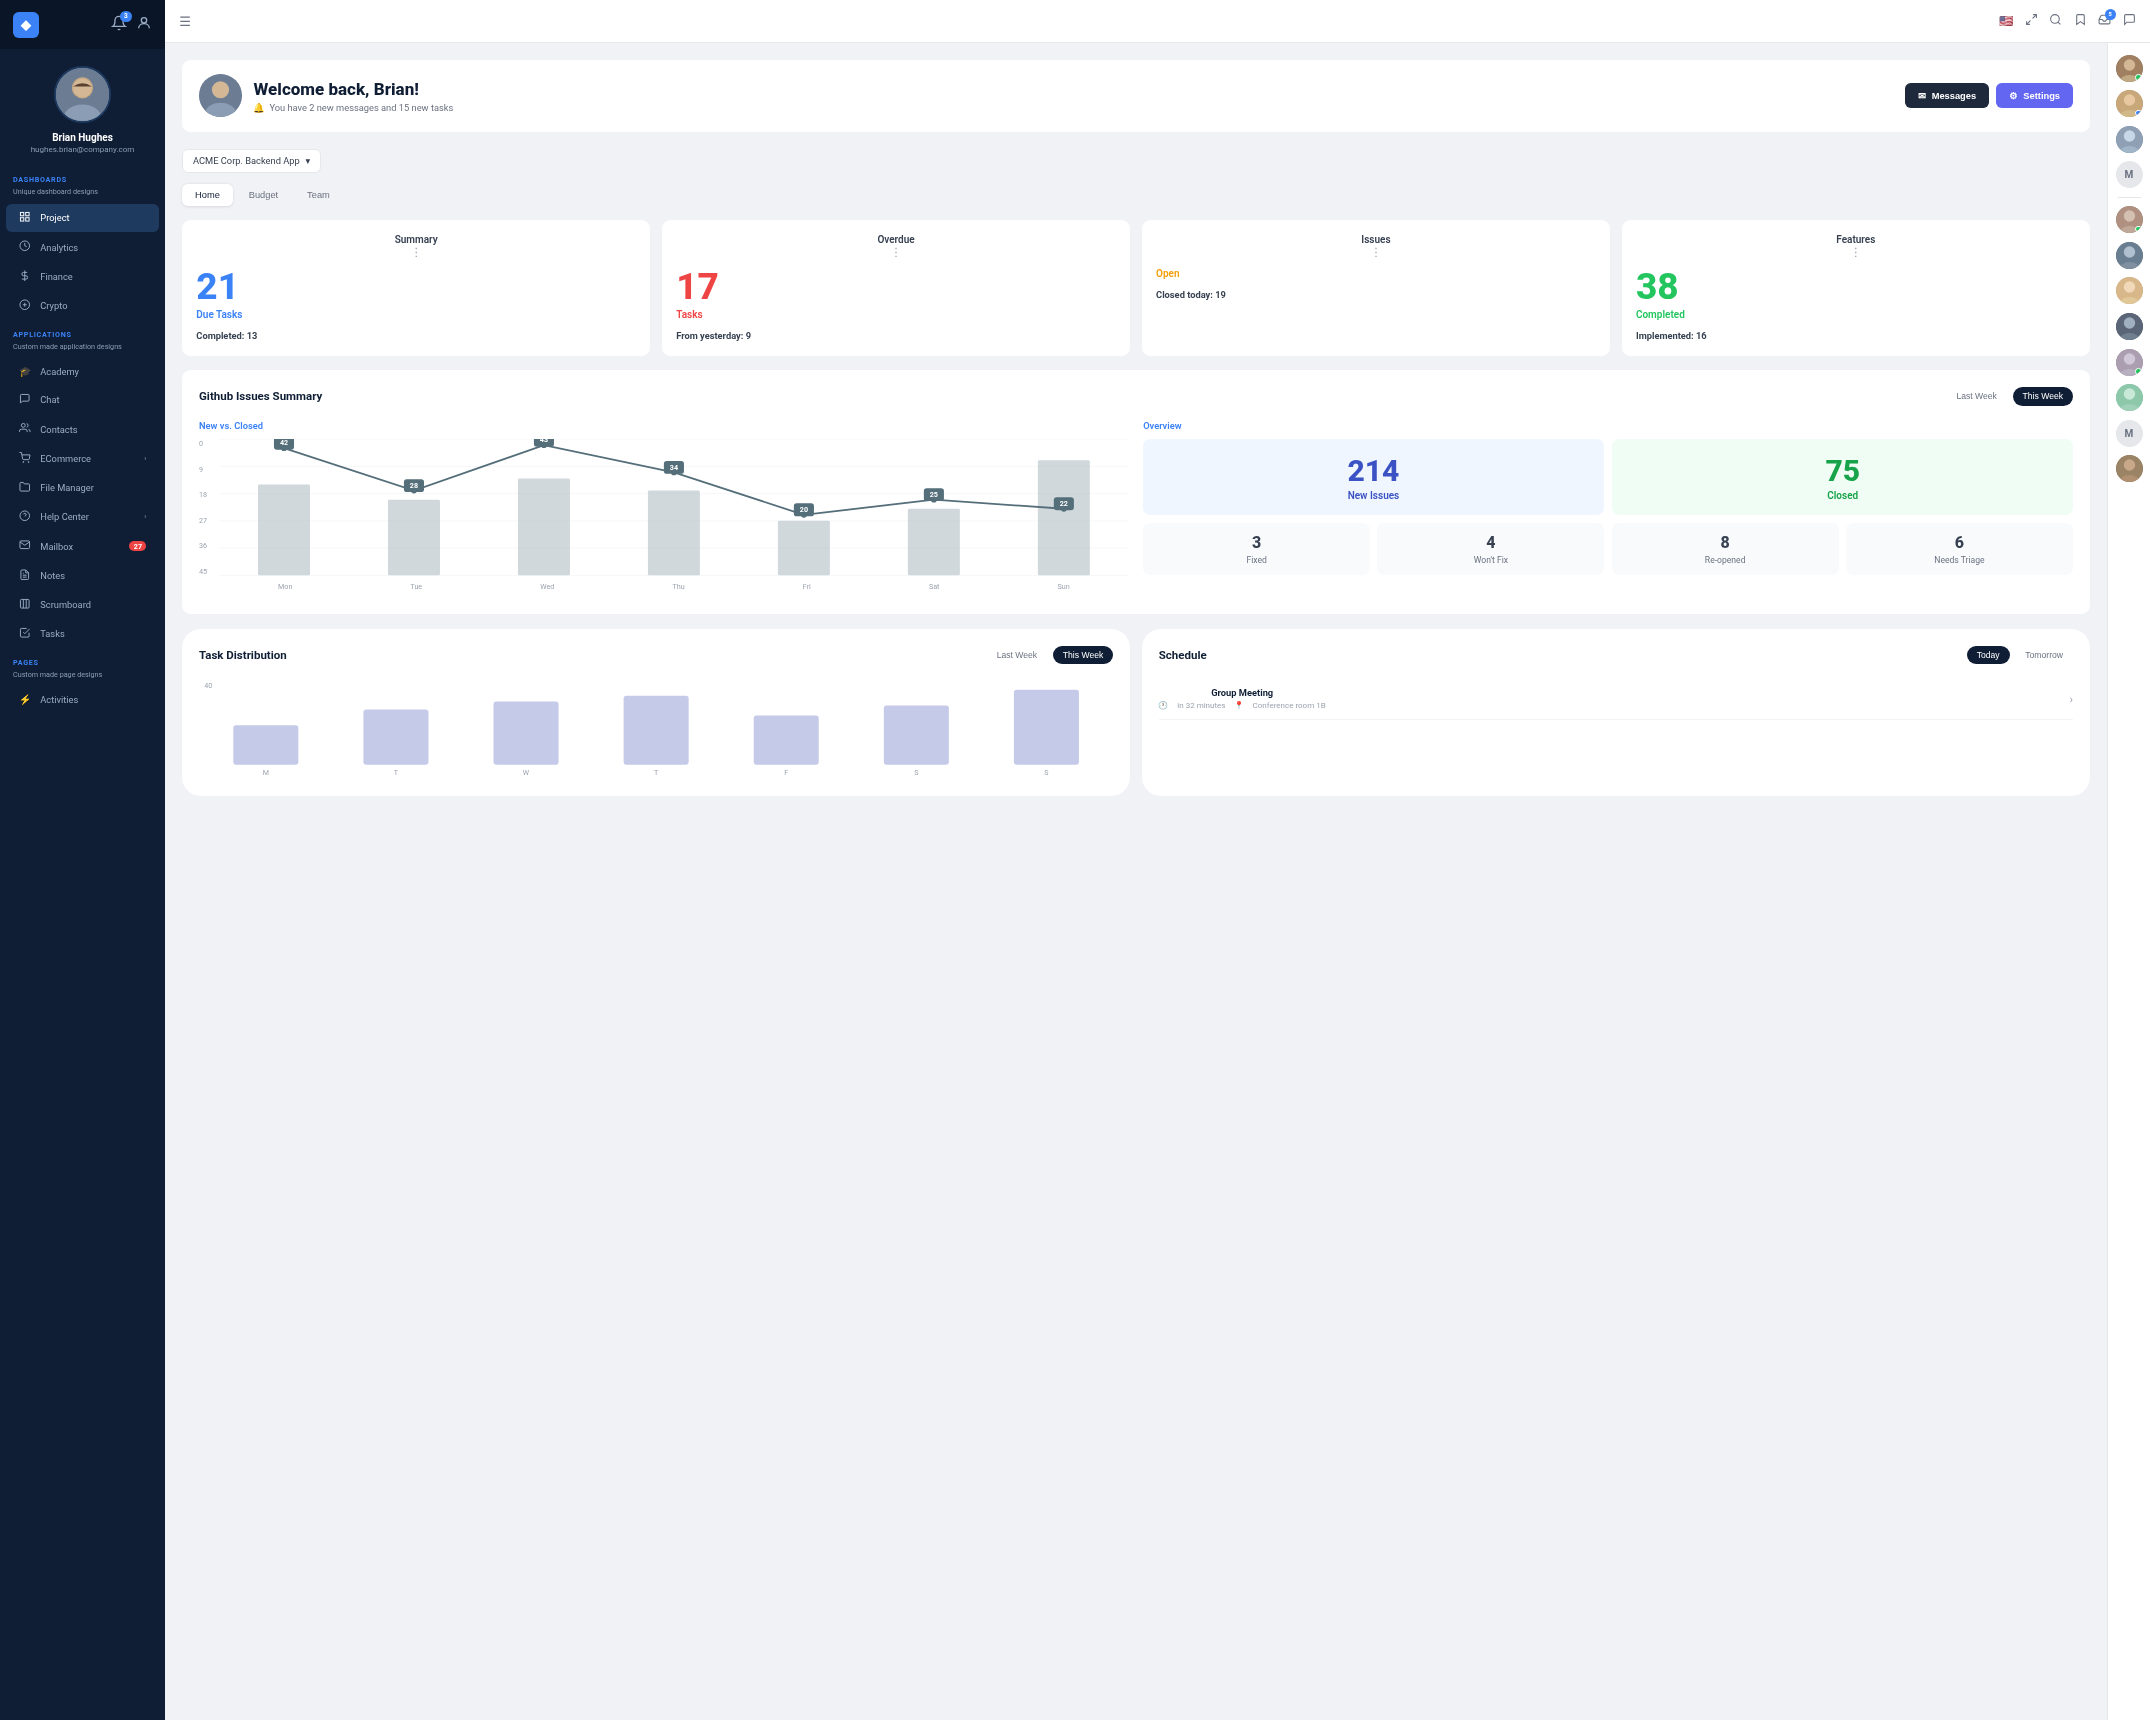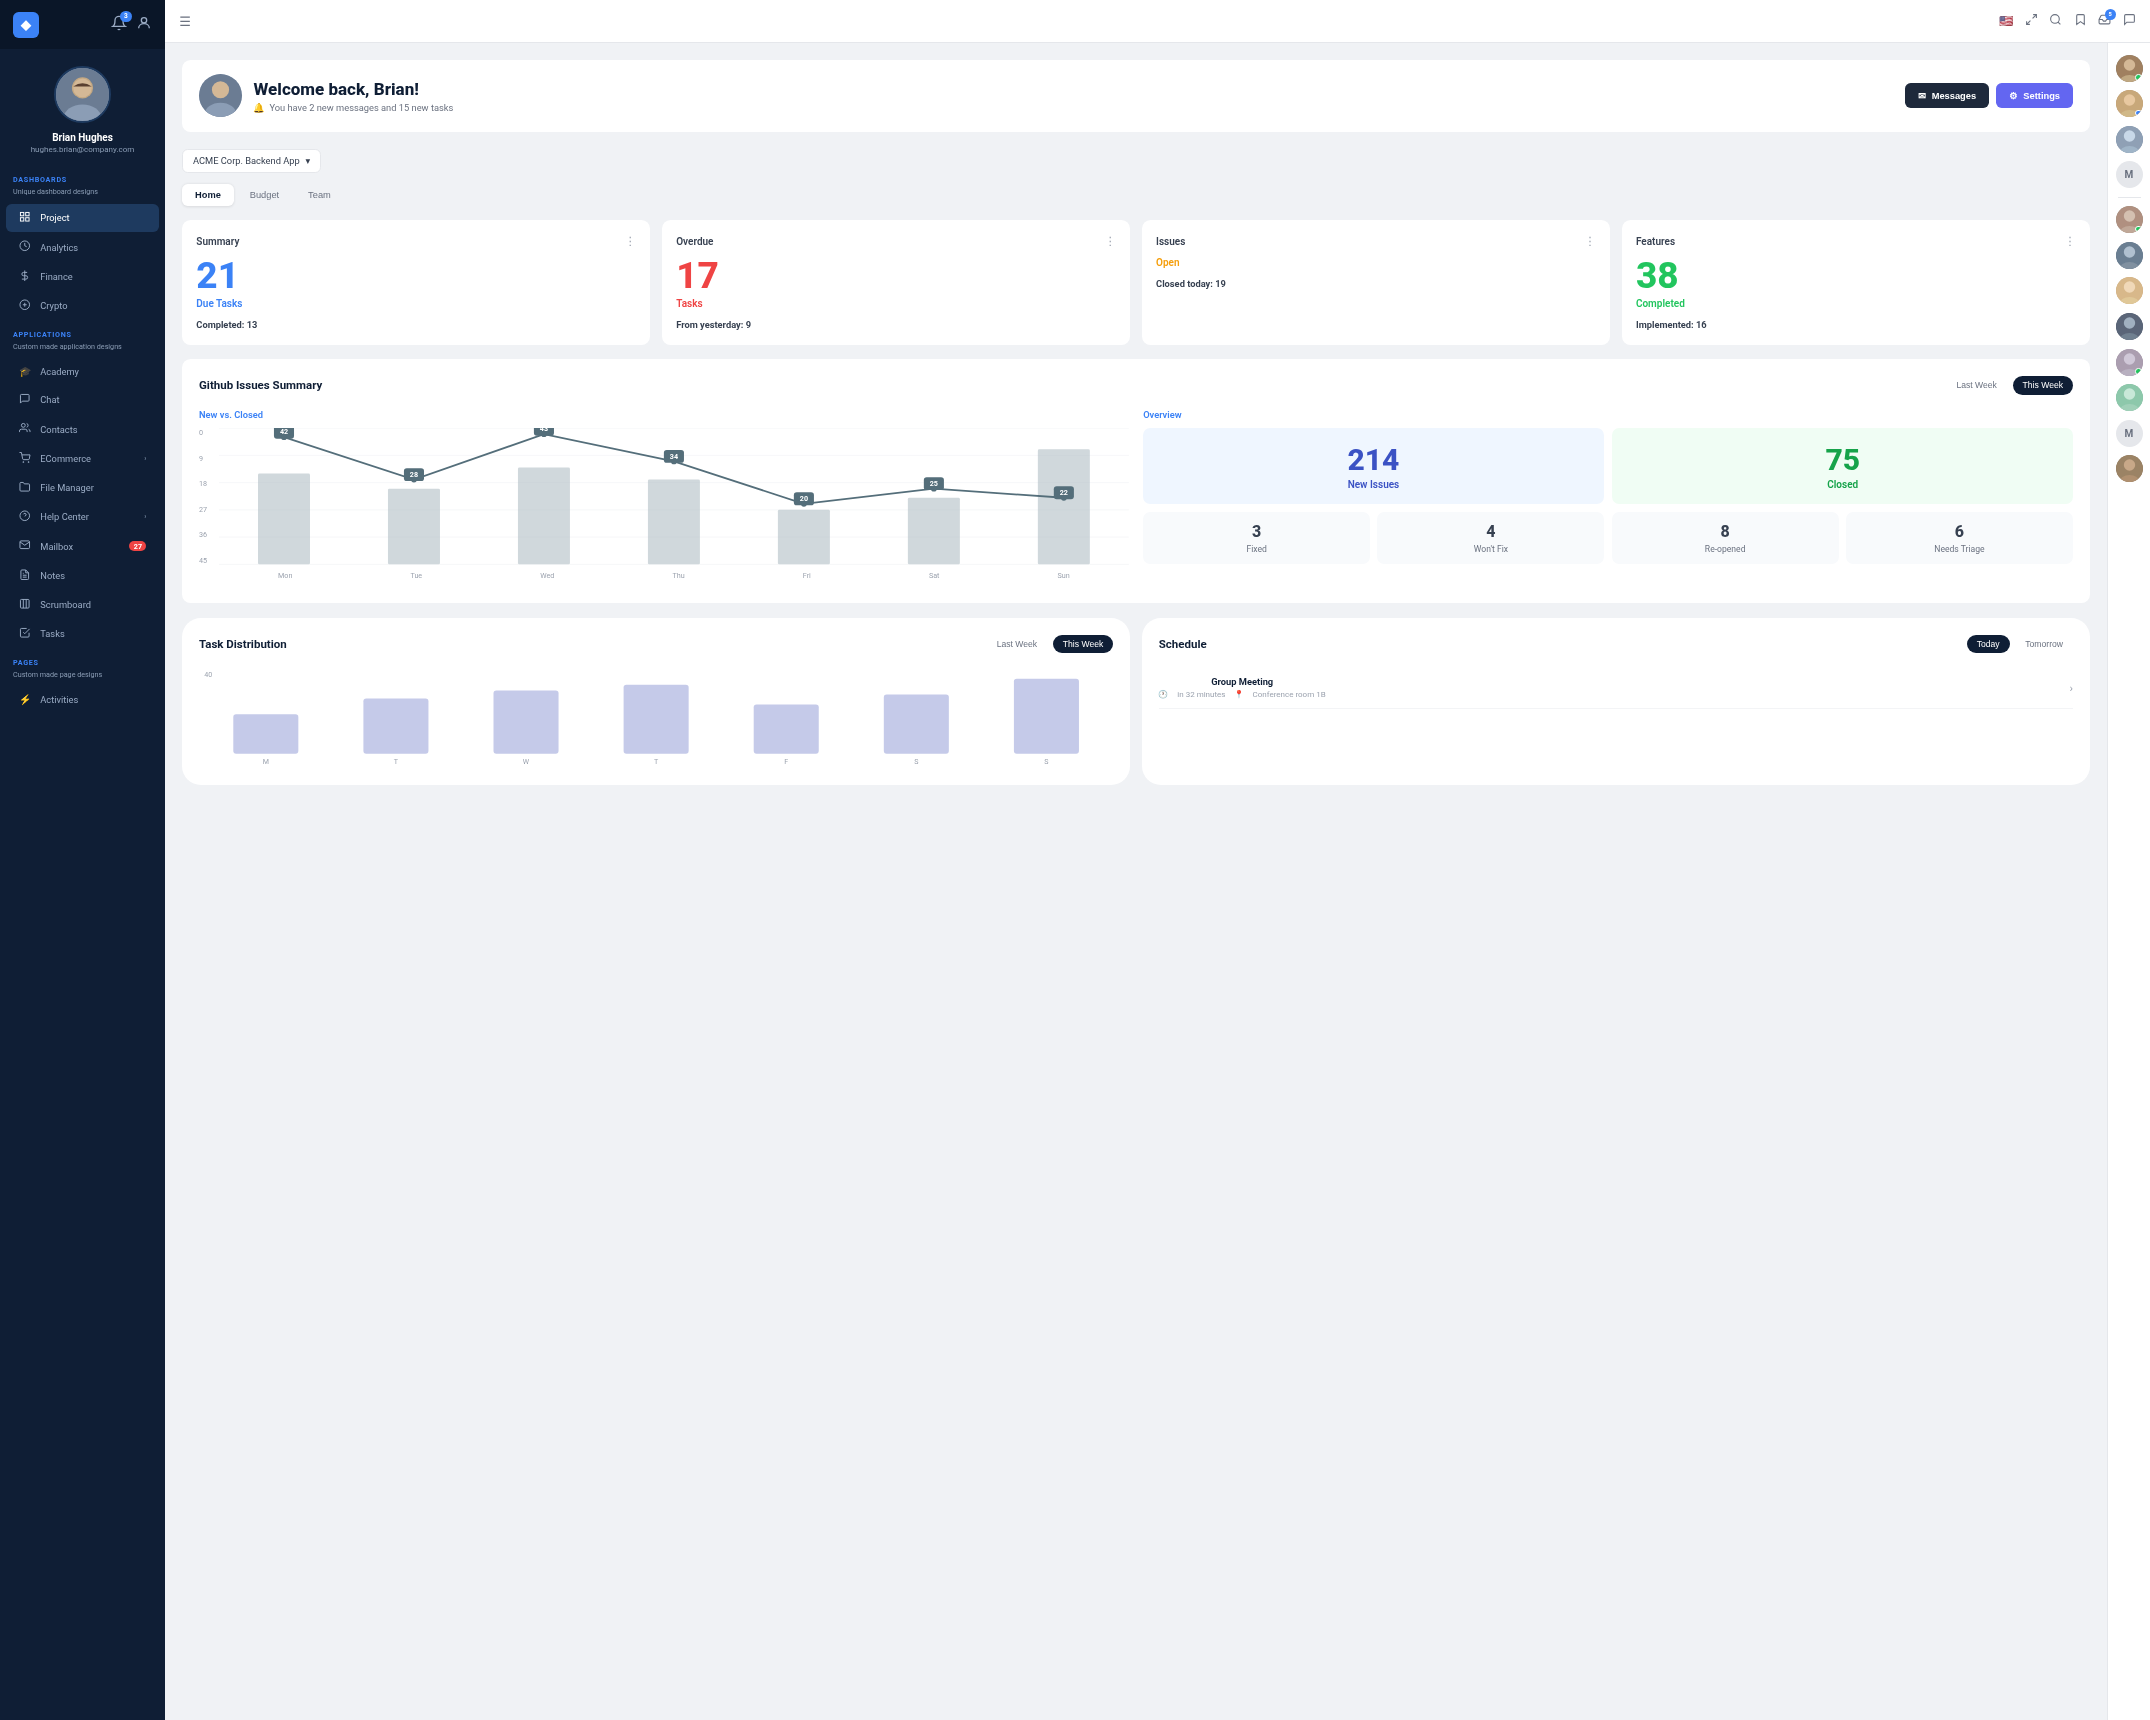--- a/index.html
+++ b/index.html
@@ -139,29 +139,29 @@
       margin-bottom: 11.5px;
     }
 
     
     .tabs { display: flex; gap: 2.9px; margin-bottom: 14.3px; }
     .tab {
       padding: 5.7px 13px; border-radius: 5.7px;
       font-size: 9.3px; font-weight: 500; cursor: pointer;
       color: #6b7280; background: transparent; border: none;
     }
-    .tab.active { background: #fff; color: #0f1e35; font-weight: 700; box-shadow: 0 0.7px 2.9px rgba(0,0,0,0.1); }
+    .tab.active { background: #fff; color: #0f1e35; font-weight: 400; box-shadow: 0 0.7px 2.9px rgba(0,0,0,0.1); }
 
     
     .cards-row { display: grid; grid-template-columns: repeat(4, 1fr); gap: 11.5px; margin-bottom: 14.3px; }
     .card {
       background: #fff; border-radius: 8.6px; padding: 14.3px;
       display: flex; flex-direction: column;
     }
-    .card-header { display: flex; align-items: center; justify-content: space-between; margin-bottom: 8.6px; }
+    .card-header { display: flex; align-items: center; justify-content: space-between; margin-bottom: 8.6px; flex-direction: column; }
     .card-title { font-size: 10px; color: #374151; font-weight: 600; }
     .card-menu { color: #9ca3af; cursor: pointer; font-size: 11.5px; }
     .card-number { font-size: 37px; font-weight: 800; line-height: 1; margin-bottom: 4.3px; }
     .card-label { font-size: 10px; font-weight: 600; margin-bottom: 10px; }
     .card-sub { font-size: 9.3px; color: #6b7280; }
     .card-sub span { font-weight: 700; color: #374151; }
 
     .color-blue { color: #3b82f6; }
     .color-red { color: #ef4444; }
     .color-orange { color: #f59e0b; }

